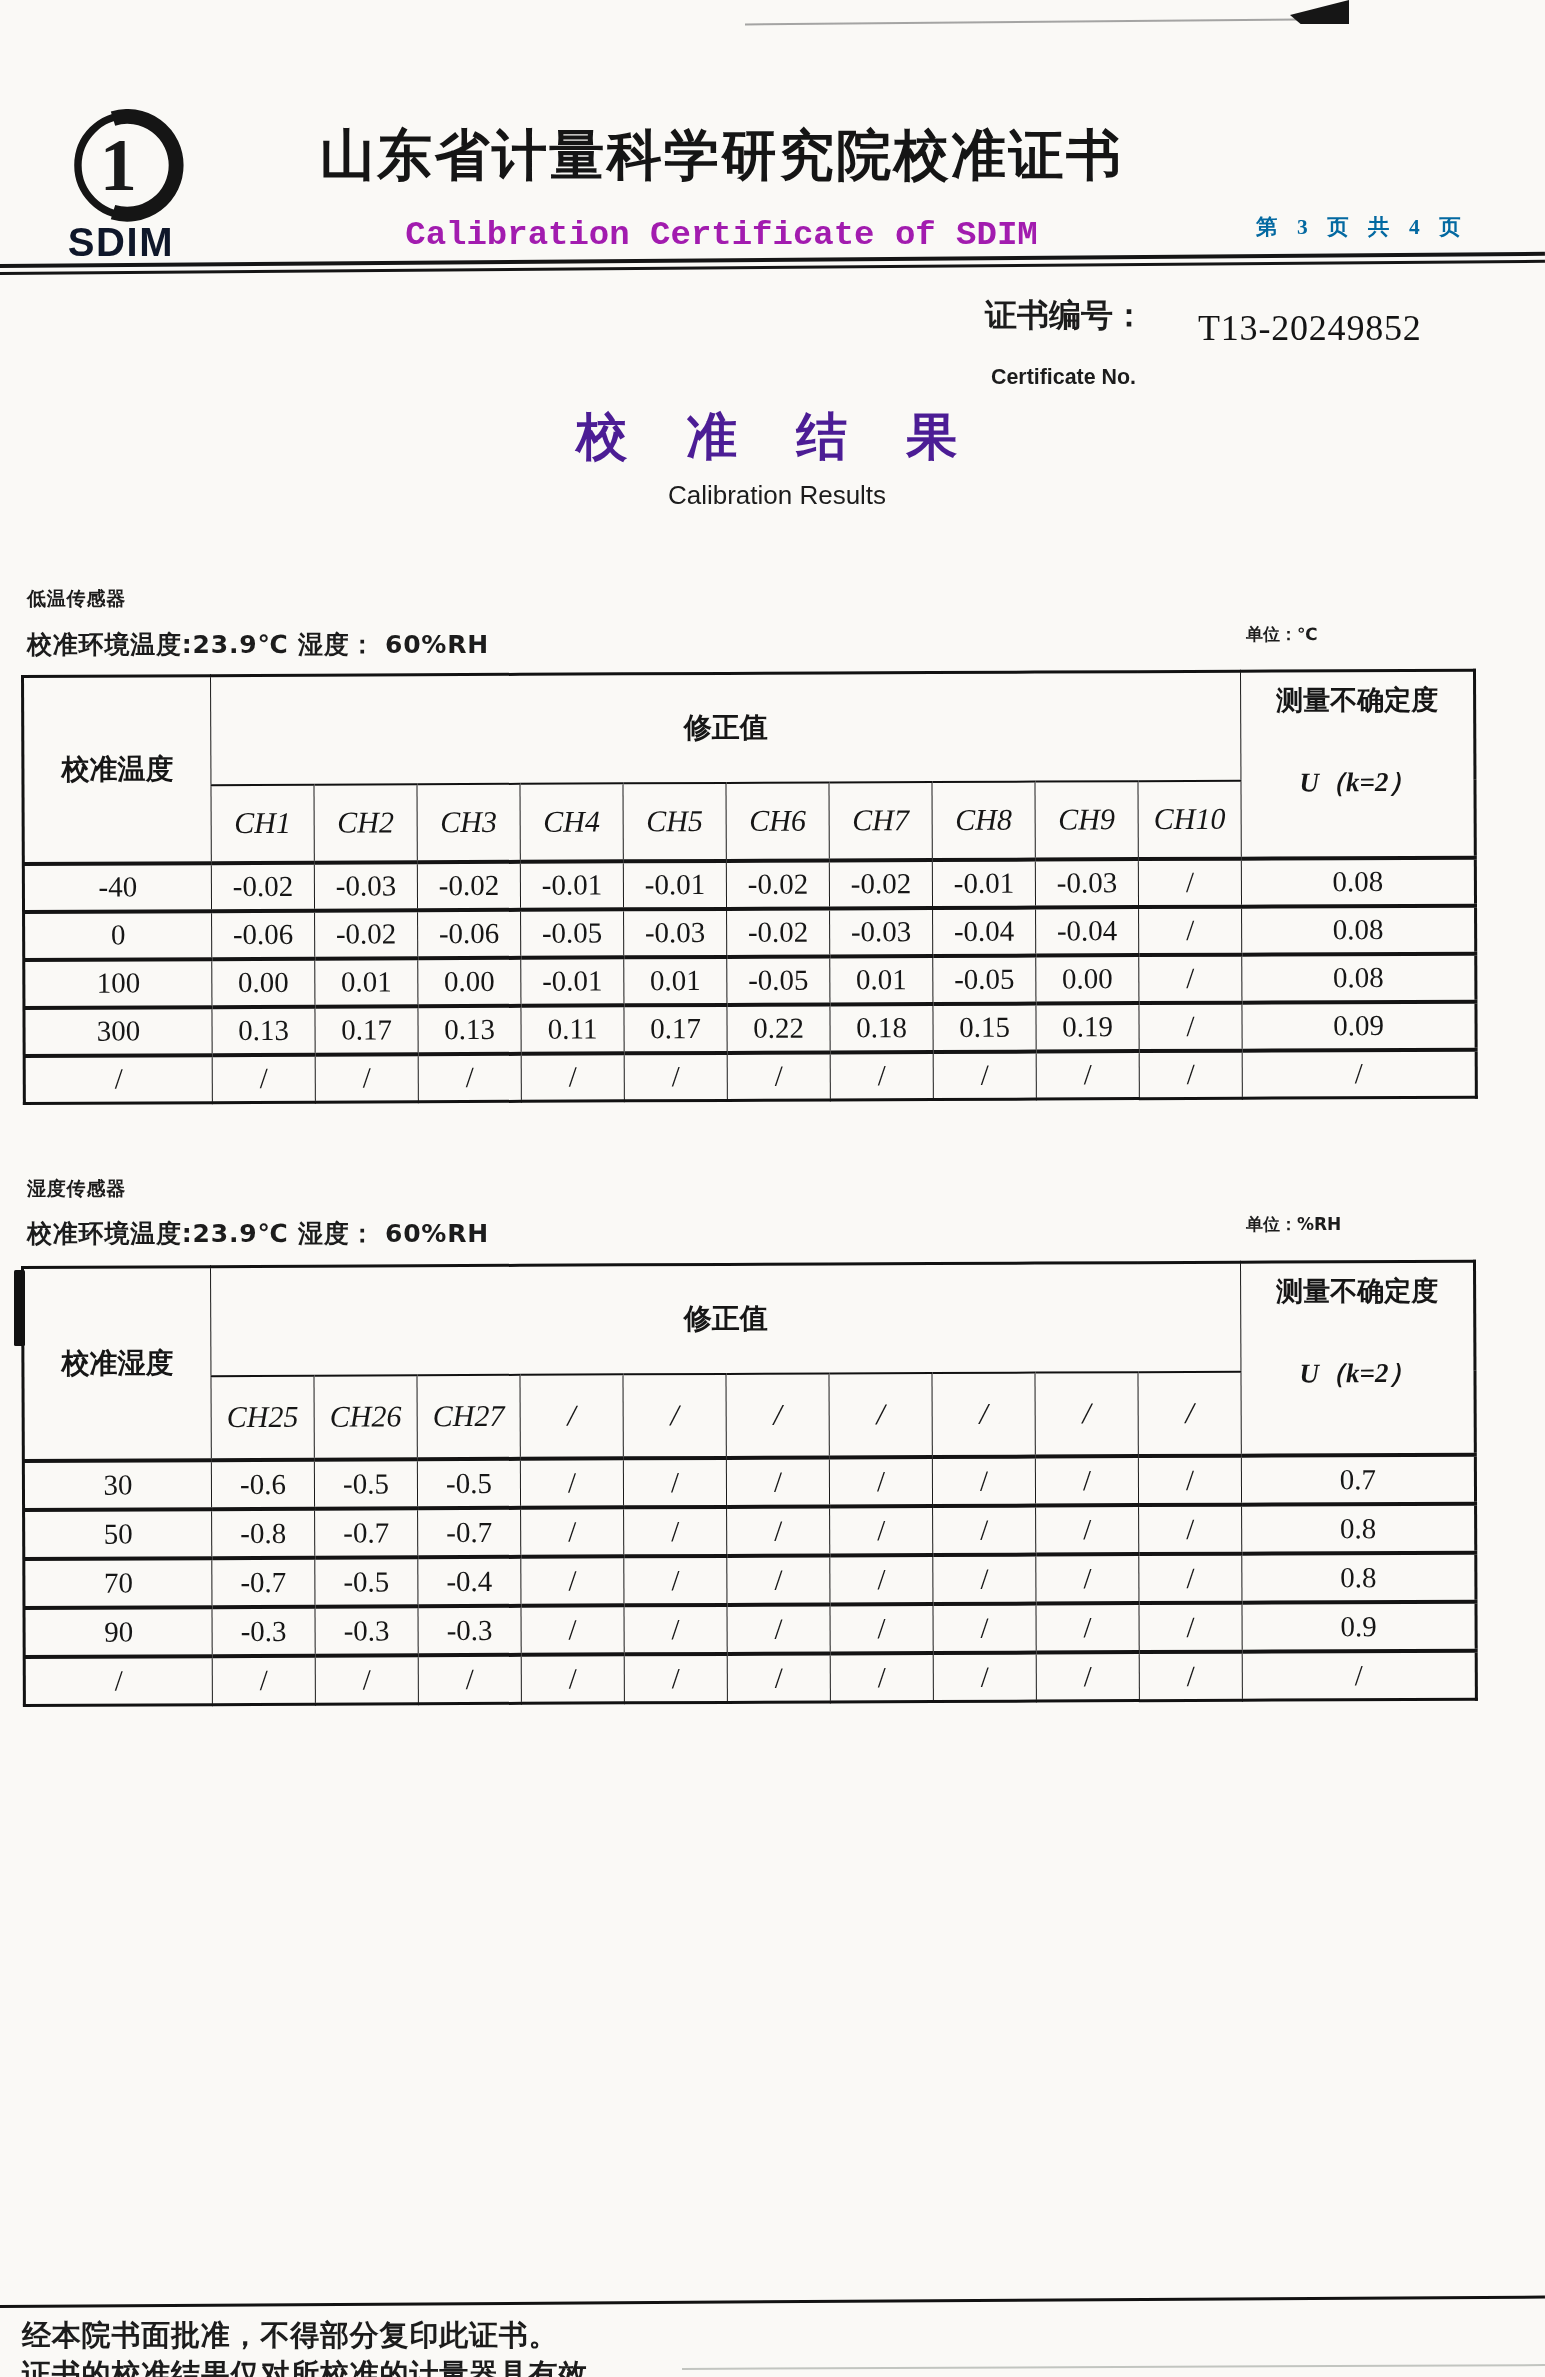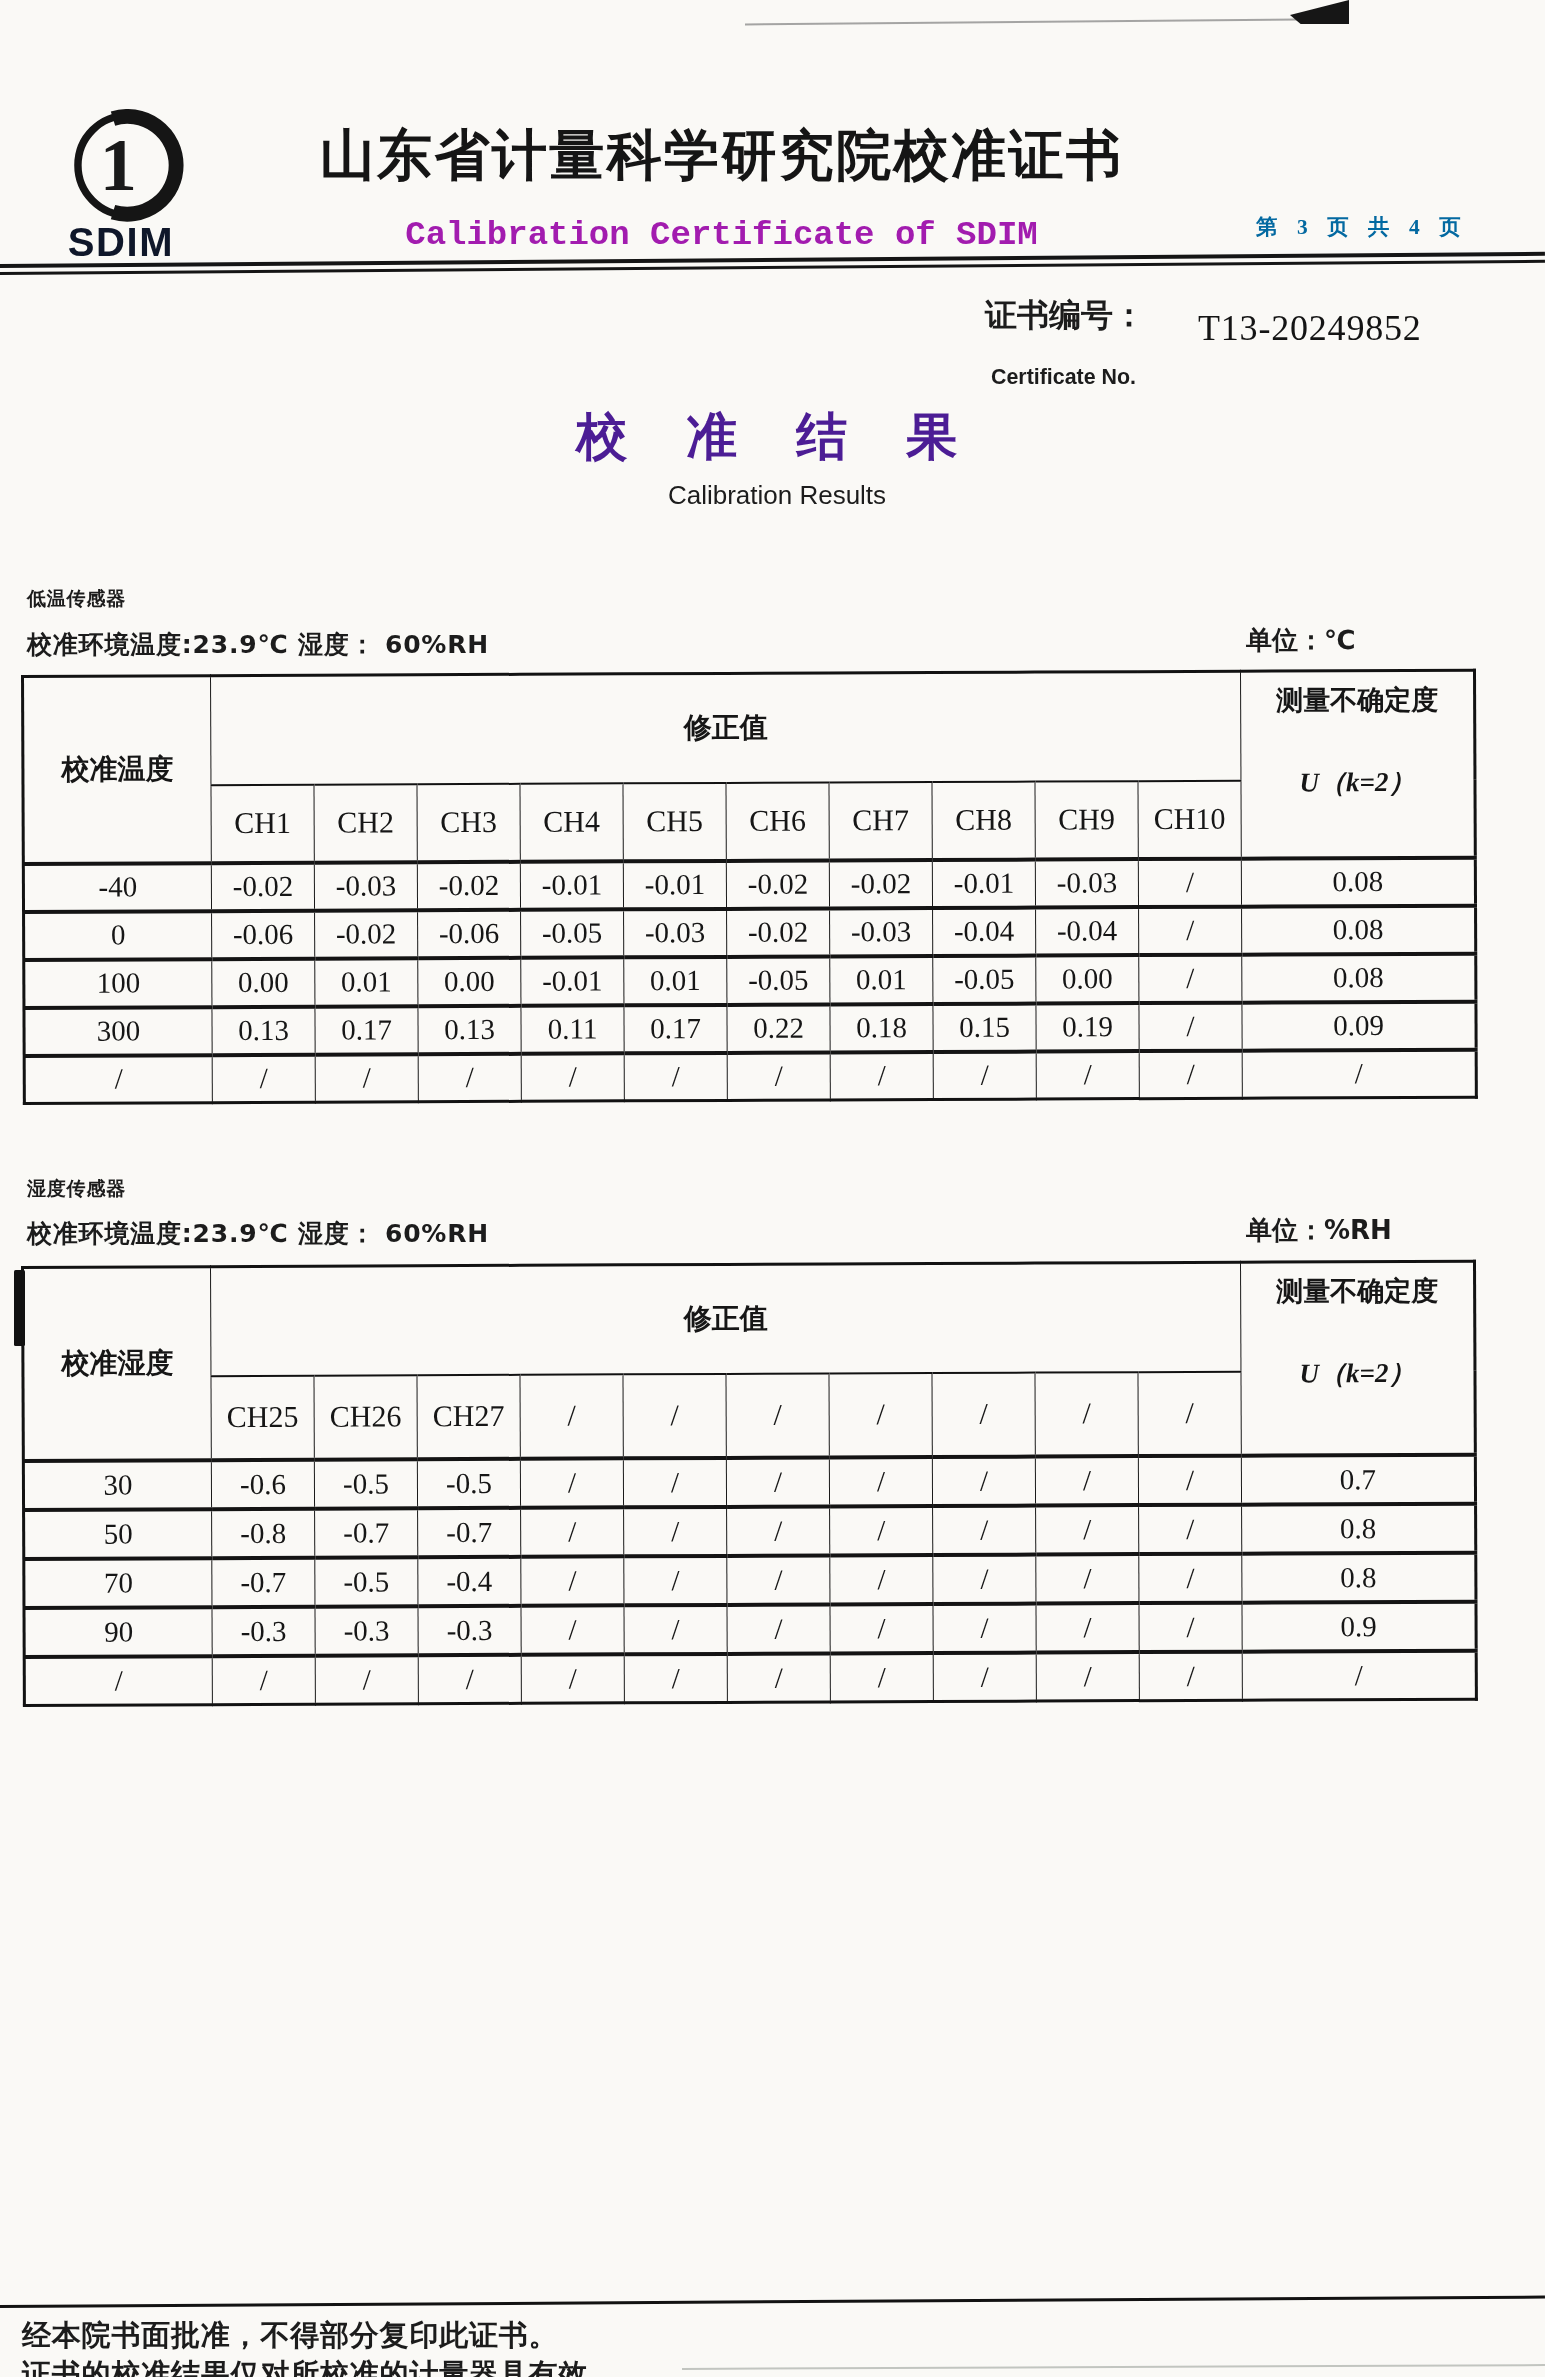--- a/index.html
+++ b/index.html
@@ -32,21 +32,21 @@
   #cert-value{left:1198px;top:307px;font-size:36px;letter-spacing:0.8px;color:#141414;}
   #cert-label-en{left:991px;top:365px;font-size:21.4px;font-weight:600;}
 
   
   #results-cn{left:444px;top:403px;width:666px;font-size:51px;font-weight:bold;letter-spacing:20.6px;color:#4c1d95;}
   #results-en{left:444px;top:480px;width:666px;font-size:26px;font-weight:500;}
 
   
   .sec-name{font-size:19px;font-weight:700;letter-spacing:0.8px;}
   .sec-env{font-size:25px;font-weight:600;letter-spacing:0.8px;}
-  .sec-unit{font-size:26px;font-weight:700;}
+  .sec-unit{font-size:17px;font-weight:700;}
   #sec1-name{left:27px;top:586px;}
   #sec1-env{left:27px;top:628px;}
   #sec1-unit{left:1246px;top:623px;}
   #sec2-name{left:27px;top:1176px;}
   #sec2-env{left:27px;top:1217px;}
   #sec2-unit{left:1246px;top:1213px;}
 
   
   #table1-mount{left:20.6px;top:675px;}
   #table2-mount{left:20.6px;top:1266px;}
@@ -55,21 +55,21 @@
     border:3.2px solid #121212;background:transparent;
     transform:rotate(-0.25deg);transform-origin:left top;
   }
   .doc-table col.col-point{width:188px;}
   .doc-table col.col-ch{width:103px;}
   .doc-table col.col-u{width:234px;}
   .doc-table th,.doc-table td{
     border-left:1.6px solid #1a1a1a;border-right:1.6px solid #1a1a1a;
     padding:0;text-align:center;vertical-align:middle;color:#161616;
   }
-  .doc-table thead tr.h2 th{border-top:2.4px solid #121212;}
+  .doc-table thead tr.h2 th{border-top:2.4px solid #121212;font-style:italic;}
   .doc-table tbody td{border-top:4px solid #141414;}
   .t1 tr.h1{height:109px;} .t1 tr.h2{height:78px;} .t1 tbody tr{height:48px;}
   .t2 tr.h1{height:109px;} .t2 tr.h2{height:84px;} .t2 tbody tr{height:49px;}
   .cjk-h{font-family:"DejaVu Sans","Liberation Sans",sans-serif;font-weight:700;font-size:28px;}
   th.ch-h{font-family:"Liberation Serif","DejaVu Serif",serif;font-weight:400;font-size:30px;}
   .doc-table td{font-family:"Liberation Serif","DejaVu Serif",serif;font-size:29px;}
   th.u-h{vertical-align:top;}
   .u-h .lbl{margin-top:9.5px;font-size:27px;}
   .u-h .frm{margin-top:46px;font-family:"Liberation Serif","DejaVu Serif",serif;font-style:italic;font-weight:bold;font-size:27px;}
 

